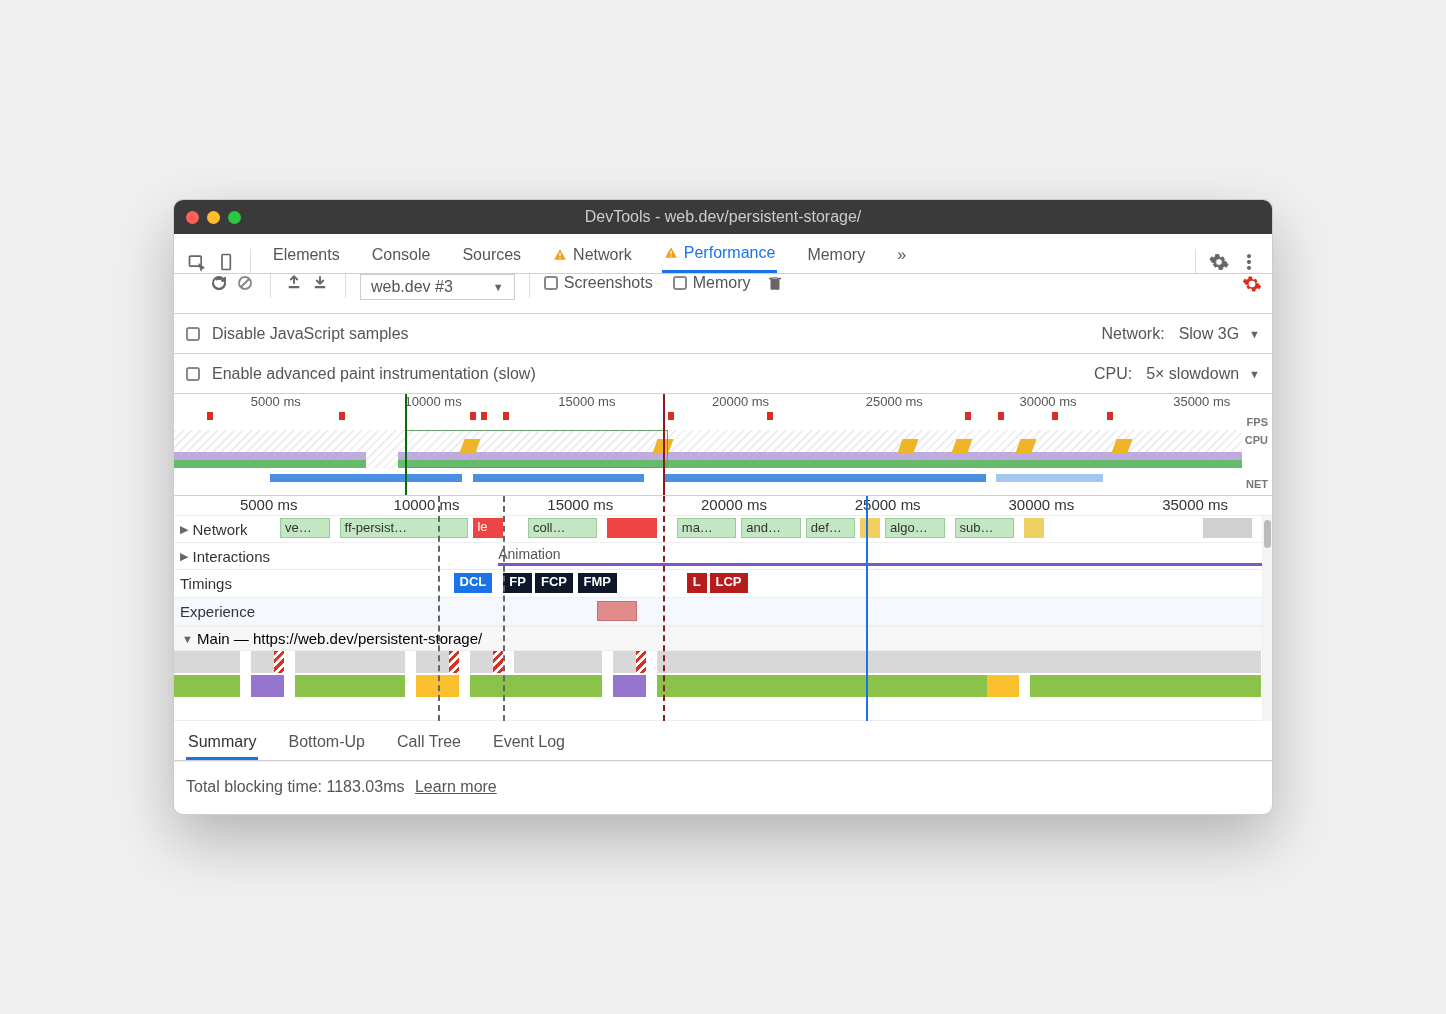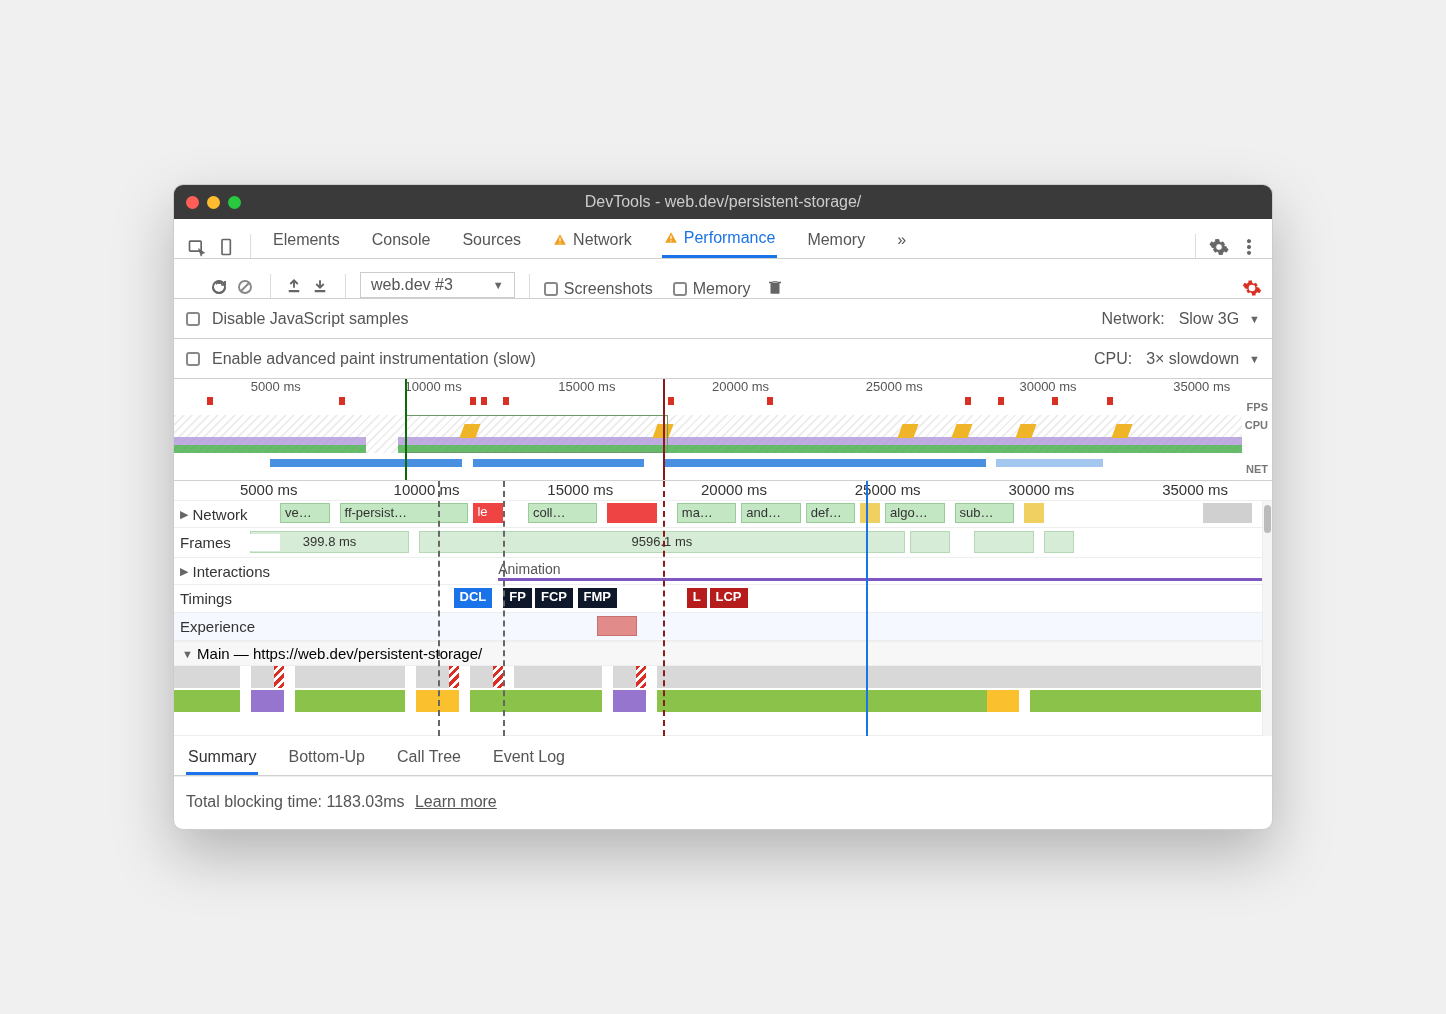--- a/index.html
+++ b/index.html
@@ -13,21 +13,21 @@
 .dot.green { background: #28c840; }
 .win-title { position: absolute; left: 0; right: 0; text-align: center; color: #ccc; font-size: 16px; font-weight: 400; }
 .devtools-bar { display: flex; align-items: flex-end; height: 40px; border-bottom: 1px solid #d0d0d0; padding: 0 8px; color: #555; font-size: 16px; }
 .devtools-bar .icon { width: 22px; height: 22px; display: flex; align-items: center; justify-content: center; margin: 0 4px; fill: #666; stroke: #666; }
 .vsep { width: 1px; height: 24px; background: #ddd; margin: 0 8px; }
 .tabs { display: flex; gap: 28px; margin-left: 12px; }
 .tab { padding: 8px 2px; cursor: pointer; display: flex; align-items: center; gap: 6px; }
 .tab.active { color: #1a73e8; border-bottom: 3px solid #1a73e8; }
 .warn-icon { width: 14px; height: 14px; }
 .spacer { flex: 1; }
-.perf-toolbar { display: flex; align-items: flex-end; height: 40px; border-bottom: 1px solid #d0d0d0; padding: 0 10px; color: #555; font-size: 16px; gap: 6px; }
+.perf-toolbar { display: flex; align-items: flex-start; height: 40px; border-bottom: 1px solid #d0d0d0; padding: 0 10px; color: #555; font-size: 16px; gap: 6px; }
 .perf-toolbar .icon { width: 20px; height: 20px; }
 .circle-filled { width: 16px; height: 16px; border-radius: 50%; background: #666; }
 .profile-select { border: 1px solid #ccc; padding: 3px 10px; display: flex; align-items: center; gap: 40px; color: #555; }
 .check { width: 14px; height: 14px; border: 2px solid #888; border-radius: 3px; display: inline-block; margin-right: 6px; vertical-align: middle; }
 .check-row { display: flex; align-items: center; }
 .options-row { display: flex; align-items: center; height: 40px; border-bottom: 1px solid #d0d0d0; padding: 0 12px; color: #555; font-size: 16px; justify-content: space-between; }
 .options-row .left, .options-row .right { display: flex; align-items: center; gap: 6px; }
 .dropdown-val { margin-left: 8px; margin-right: 4px; }
 .tri-down { font-size: 11px; color: #666; }
 
@@ -227,21 +227,21 @@
       <span class="tri-down">▼</span>
     </div>
   </div>
   <div class="options-row">
     <label class="left">
         <span class="check"></span>
         <span>Enable advanced paint instrumentation (slow)</span>
       </label>
     <div class="right">
       <span>CPU:</span>
-      <span class="dropdown-val">3× slowdown</span>
+      <span class="dropdown-val">5× slowdown</span>
       <span class="tri-down">▼</span>
     </div>
   </div>
 
   <div class="overview">
     <div class="ov-ticks">
       <span style="left:7%">5000 ms</span>
       <span style="left:21%">10000 ms</span>
       <span style="left:35%">15000 ms</span>
       <span style="left:49%">20000 ms</span>
@@ -319,32 +319,20 @@
         <div class="net-block lt-green" style="left:46.5%;width:6%">and…</div>
         <div class="net-block lt-green" style="left:53%;width:5%">def…</div>
         <div class="net-block yellow" style="left:58.5%;width:2%"></div>
         <div class="net-block lt-green" style="left:61%;width:6%">algo…</div>
         <div class="net-block lt-green" style="left:68%;width:6%">sub…</div>
         <div class="net-block yellow" style="left:75%;width:2%"></div>
         <div class="net-block grey" style="left:93%;width:5%"></div>
       </div>
     </div>
 
-    <div class="track" style="min-height:30px">
-      <div class="label">
-          <span>Frames</span>
-        </div>
-      <div class="lane" style="height:28px">
-        <div class="frame-block" style="left:-3%;width:16%">399.8 ms</div>
-        <div class="frame-block" style="left:14%;width:49%">9596.1 ms</div>
-        <div class="frame-block" style="left:63.5%;width:4%"></div>
-        <div class="frame-block" style="left:70%;width:6%"></div>
-        <match class="frame-block" style="left:77%;width:3%"></match>
-      </div>
-    </div>
 
     <div class="track">
       <div class="label">
           <span class="arrow">▶</span>
           <span>Interactions</span>
         </div>
       <div class="interactions-lane">
         <span class="anim-label" style="left:22%">Animation</span>
         <div class="anim-bar" style="left:22%;width:77%"></div>
       </div>

